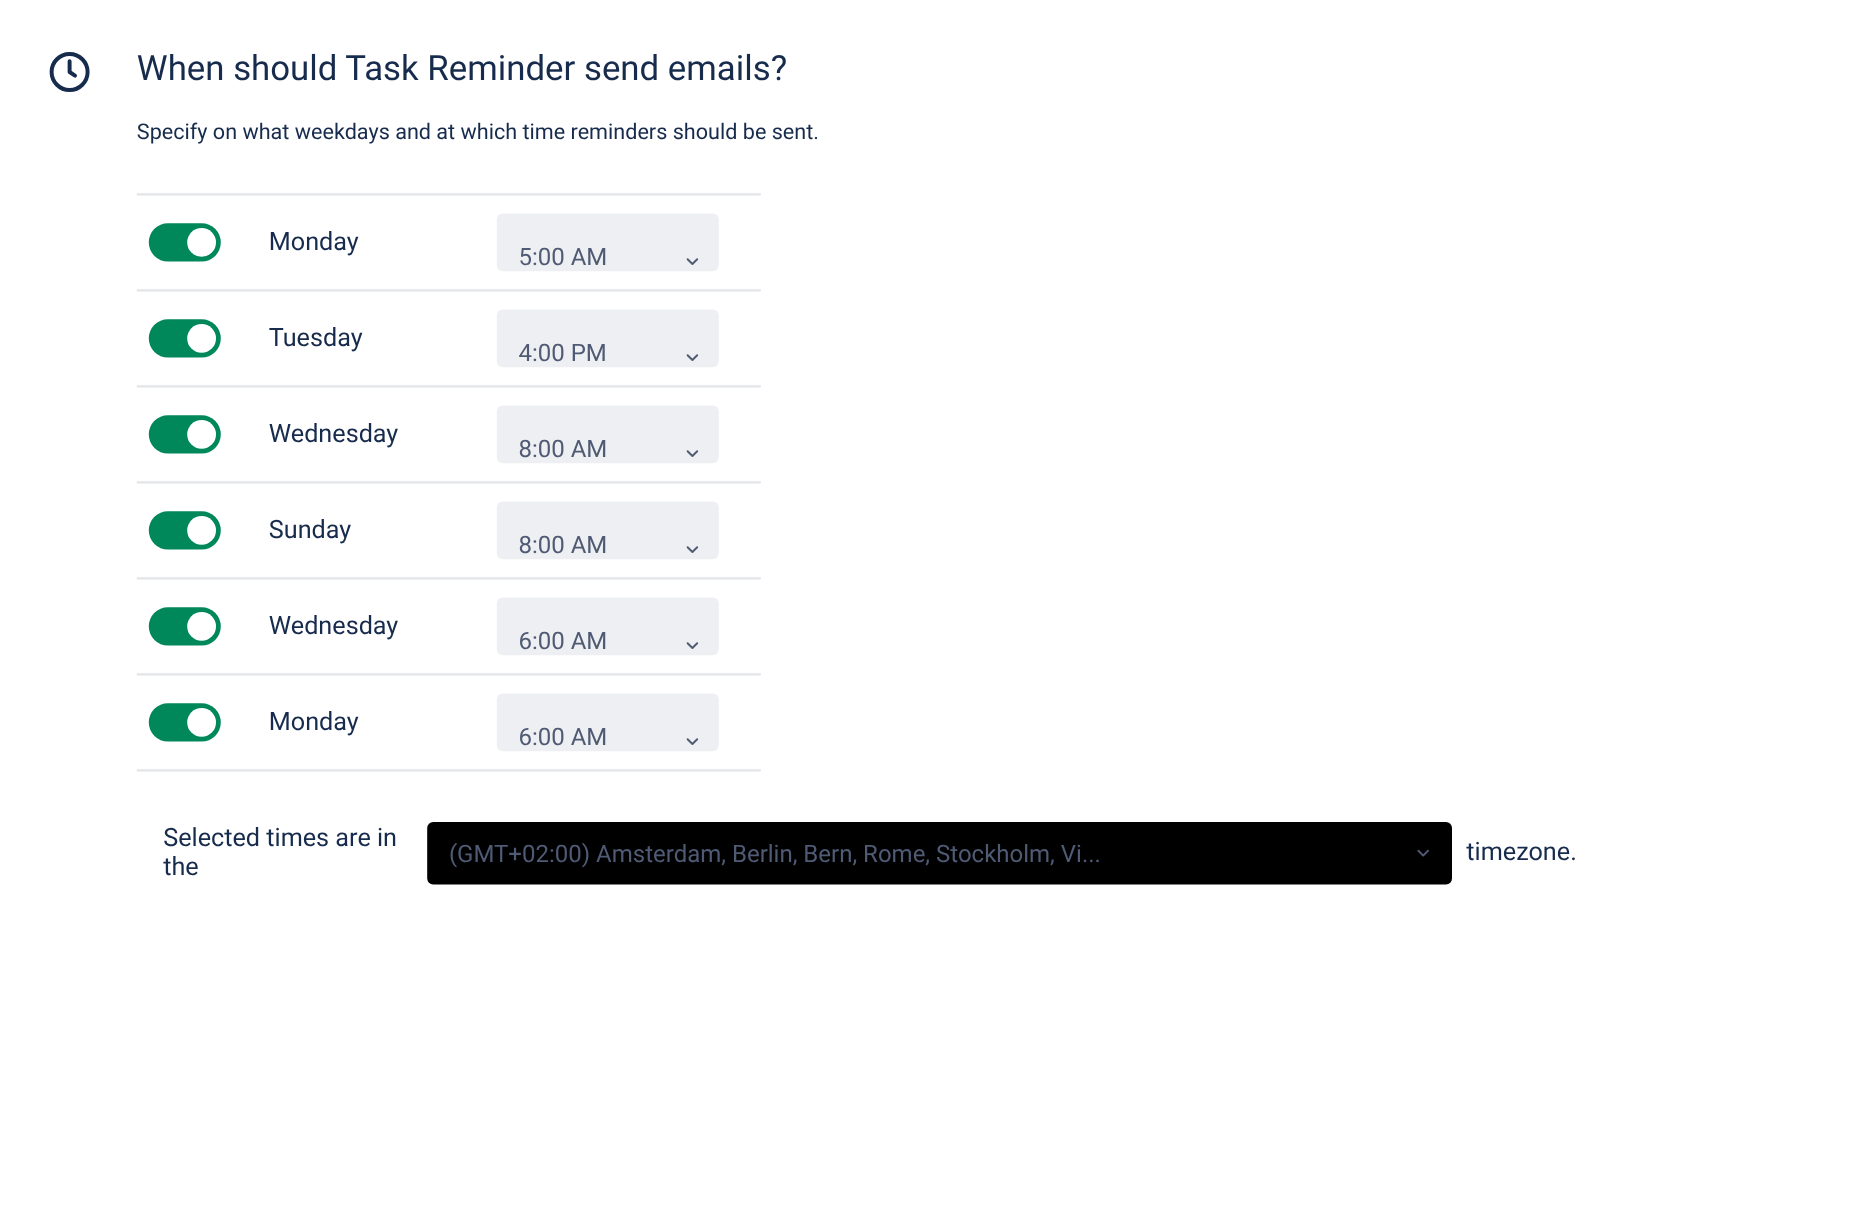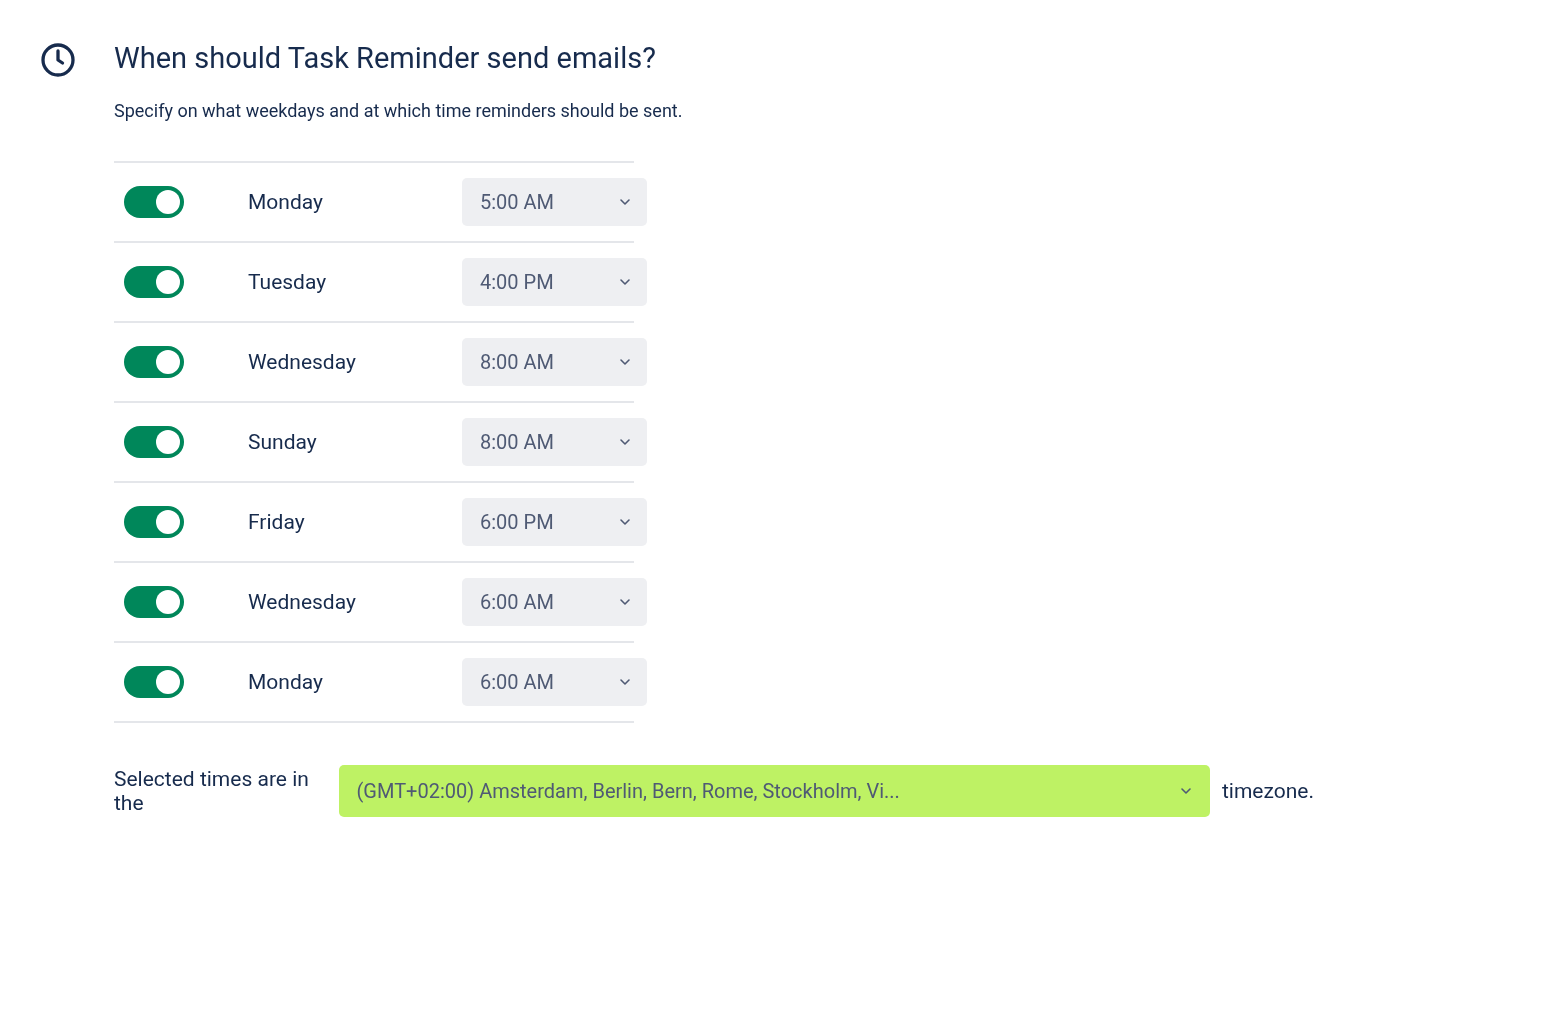--- a/index.html
+++ b/index.html
@@ -36,21 +36,20 @@
       width: 520px;
       border-top: 2px solid #e4e6ea;
     }
     .day-row {
       display: grid;
       grid-template-columns: 100px 190px 1fr;
       align-items: center;
       height: 80px;
       border-bottom: 2px solid #e4e6ea;
       padding: 0 10px 0 10px;
-      gap: 24px;
     }
     .toggle {
       position: relative;
       width: 60px;
       height: 32px;
       border-radius: 16px;
       background: #00875A;
       cursor: pointer;
       flex-shrink: 0;
     }
@@ -63,21 +62,21 @@
       border-radius: 50%;
       background: #ffffff;
     }
     .day-label {
       font-size: 21px;
       color: #172B4D;
       font-weight: 400;
     }
     .time-dropdown {
       display: flex;
-      align-items: center;
+      align-items: flex-end;
       justify-content: space-between;
       background: #eeeff2;
       border-radius: 5px;
       height: 48px;
       padding: 0 14px 0 18px;
       cursor: pointer;
       width: 185px;
     }
     .time-value {
       font-size: 20px;
@@ -91,26 +90,27 @@
     }
     .chevron svg { width: 16px; height: 16px; }
     .timezone-row {
       margin-top: 42px;
       display: flex;
       align-items: center;
       gap: 12px;
       font-size: 21px;
       color: #172B4D;
       flex-wrap: nowrap;
+      margin-left: 22px;
     }
     .tz-dropdown {
       display: flex;
       align-items: center;
       justify-content: space-between;
-      background: #bef264;
+      background: #000000;
       border-radius: 5px;
       height: 52px;
       padding: 0 16px 0 18px;
       cursor: pointer;
       width: 939px;
     }
     .tz-value {
       font-size: 20px;
       color: #4f5a74;
       font-weight: 400;
@@ -192,34 +192,20 @@
         <div class="time-dropdown">
           <span class="time-value">8:00 AM</span>
           <span class="chevron">
             <svg viewBox="0 0 24 24" fill="none" stroke="#4f5a74" stroke-width="2.4" stroke-linecap="round" stroke-linejoin="round">
                 <polyline points="6 9 12 15 18 9"></polyline>
               </svg>
           </span>
         </div>
       </div>
 
-      <div class="day-row">
-        <div class="toggle">
-            <div class="knob"></div>
-          </div>
-        <span class="day-label">Friday</span>
-        <div class="time-dropdown">
-          <span class="time-value">6:00 PM</span>
-          <span class="chevron">
-            <svg viewBox="0 0 24 24" fill="none" stroke="#4f5a74" stroke-width="2.4" stroke-linecap="round" stroke-linejoin="round">
-                <polyline points="6 9 12 15 18 9"></polyline>
-              </svg>
-          </span>
-        </div>
-      </div>
 
       <div class="day-row">
         <div class="toggle">
             <div class="knob"></div>
           </div>
         <span class="day-label">Wednesday</span>
         <div class="time-dropdown">
           <span class="time-value">6:00 AM</span>
           <span class="chevron">
             <svg viewBox="0 0 24 24" fill="none" stroke="#4f5a74" stroke-width="2.4" stroke-linecap="round" stroke-linejoin="round">

